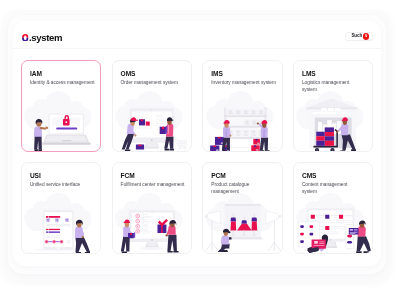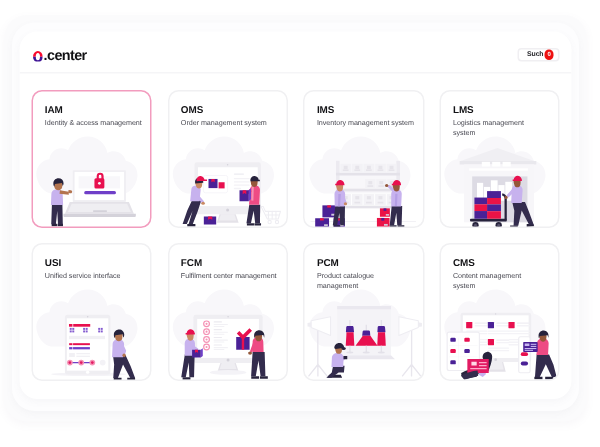--- a/index.html
+++ b/index.html
@@ -74,21 +74,21 @@
           <clipPath id="lgbot">
                 <rect x="0" y="15" width="26" height="15"></rect>
               </clipPath>
             </defs>
           <g>
               <ellipse cx="13" cy="15" rx="13" ry="15" fill="#fa0a2e" clip-path="url(#lgtop)"></ellipse>
              <ellipse cx="13" cy="15" rx="13" ry="15" fill="#3e1496" clip-path="url(#lgbot)"></ellipse>
              <ellipse cx="13" cy="15" rx="5.6" ry="9.6" fill="#ffffff"></ellipse>
             </g>
         </svg>
-        <span class="logo-text">.center</span>
+        <span class="logo-text">.system</span>
       </div>
       <div class="search">
         <span class="search-label">Such</span>
         <span class="search-badge">0</span>
       </div>
     </div>
 
     <div class="grid">
         <div class="card active">
           <div class="card-title">IAM</div>

